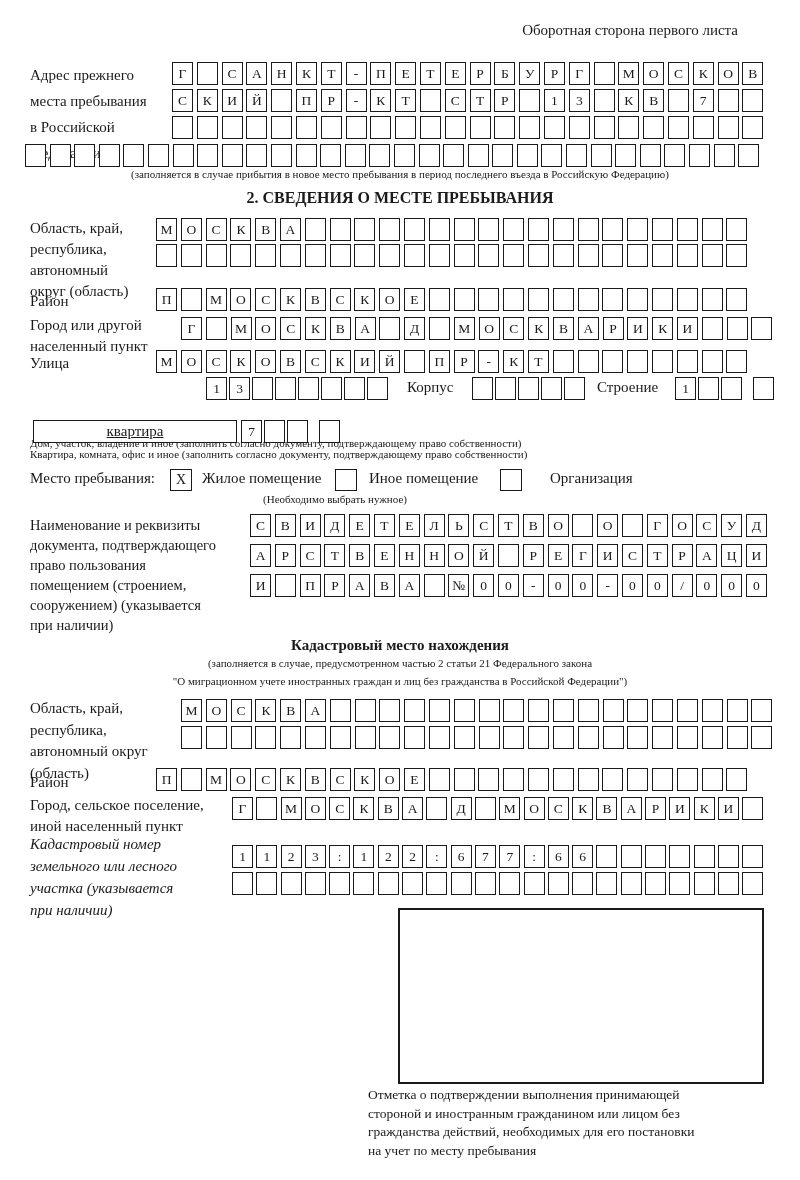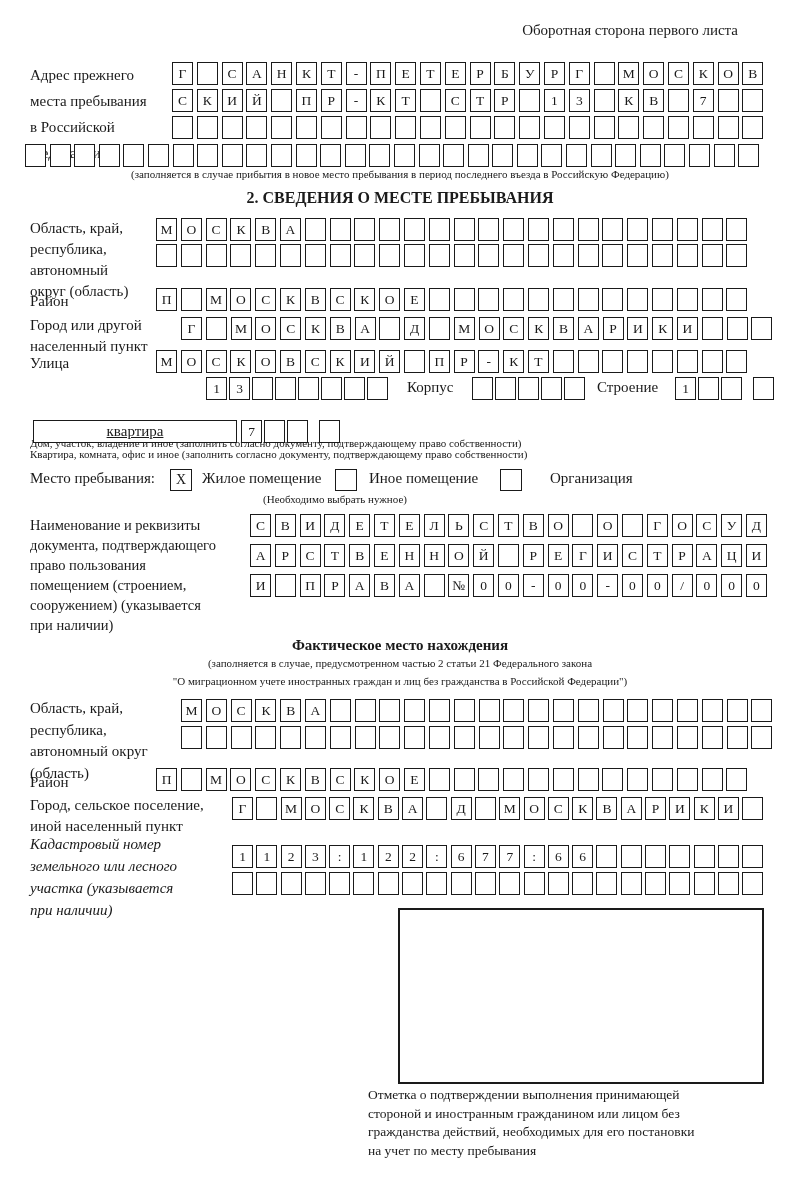--- a/index.html
+++ b/index.html
@@ -405,21 +405,21 @@
       <span class="cell">0</span>
       <span class="cell">-</span>
       <span class="cell">0</span>
       <span class="cell">0</span>
       <span class="cell">/</span>
       <span class="cell">0</span>
       <span class="cell">0</span>
       <span class="cell">0</span>
     </div>
 
-  <div class="title" style="top:637px;font-size:15px;">Фактическое место нахождения</div>
+  <div class="title" style="top:637px;font-size:15px;">Кадастровый место нахождения</div>
   <div class="cap cap-c" style="top:657px;">(заполняется в случае, предусмотренном частью 2 статьи 21 Федерального закона</div>
   <div class="cap cap-c" style="top:675px;">"О миграционном учете иностранных граждан и лиц без гражданства в Российской Федерации")</div>
 
   <div class="lbl" style="left:30px;top:698px;line-height:21.5px;">Область, край,
 республика,
 автономный округ
 (область)</div>
   <div class="row" style="left:181px;top:699px;">
       <span class="cell">М</span>
       <span class="cell">О</span>

